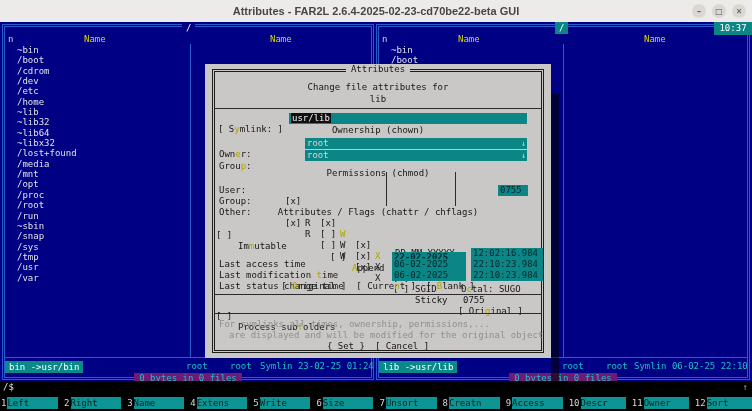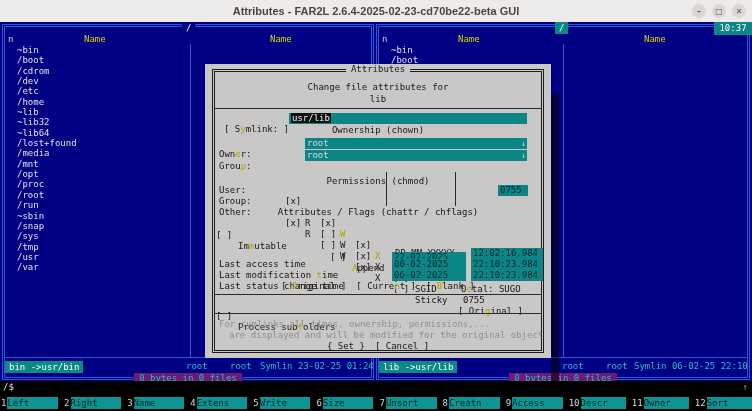--- a/index.html
+++ b/index.html
@@ -93,20 +93,21 @@
       <div class="filelist" id="left-files">
           <div class="filerow">~bin</div>
           <div class="filerow">/boot</div>
           <div class="filerow">/cdrom</div>
           <div class="filerow">/dev</div>
           <div class="filerow">/etc</div>
           <div class="filerow">/home</div>
           <div class="filerow">~lib</div>
           <div class="filerow">~lib32</div>
           <div class="filerow">~lib64</div>
+          <div class="filerow">~libx32</div>
           <div class="filerow">/lost+found</div>
           <div class="filerow">/media</div>
           <div class="filerow">/mnt</div>
           <div class="filerow">/opt</div>
           <div class="filerow">/proc</div>
           <div class="filerow">/root</div>
           <div class="filerow">/run</div>
           <div class="filerow">~sbin</div>
           <div class="filerow">/snap</div>
           <div class="filerow">/sys</div>
@@ -151,36 +152,36 @@
     <div class="shadow" style="left:551px;top:72px;width:8px;height:292px;"></div>
 
     <div class="dialog" style="top:42px;">
       <div class="dframe"></div>
       <div class="dseplabel" style="top:0;"><span>Attributes</span></div>
       <div class="drow dcenter" style="top:18px;">Change file attributes for</div>
       <div class="drow dcenter" style="top:30px;">lib</div>
       <div class="dsep" style="top:44px;"></div>
 
       <div class="drow" style="top:49px;">
-        <span class="abs" style="left:19px;">[ S<span class="hk">y</span>mlink: ]</span>
+        <span class="abs" style="left:13px;">[ S<span class="hk">y</span>mlink: ]</span>
         <span class="field" style="left:84px;top:0;width:234px;"><span class="sel">usr/lib</span></span>
       </div>
 
       <div class="dseplabel" style="top:61px;"><span>Ownership (chown)</span></div>
 
       <div class="drow" style="top:74px;">
         <span class="abs" style="left:14px;">Own<span class="hk">e</span>r:</span>
         <span class="field" style="left:100px;top:0;width:218px;"><span>root</span><span class="histarr">↓</span></span>
       </div>
       <div class="drow" style="top:86px;">
         <span class="abs" style="left:14px;">Grou<span class="hk">p</span>:</span>
         <span class="field" style="left:100px;top:0;width:218px;"><span>root</span><span class="histarr">↓</span></span>
       </div>
 
-      <div class="dseplabel" style="top:112px;"><span>Permissions (chmod)</span></div>
+      <div class="dseplabel" style="top:104px;"><span>Permissions (chmod)</span></div>
 
       <div class="vbar" style="left:181px;top:108px;height:34px;"></div>
       <div class="vbar" style="left:250px;top:108px;height:34px;"></div>
 
       <div class="drow" style="top:110px;padding-left:8px;">
         <span class="abs" style="left:14px;">User:</span>
         <span class="abs" style="left:80px;">[x]</span>
         <span class="abs" style="left:100px;"><span class="hk">R</span></span>
         <span class="abs" style="left:115px;">[x]</span>
         <span class="abs" style="left:135px;"><span class="hk">W</span></span>
@@ -224,21 +225,21 @@
         <span class="abs" style="left:125px;">[ ]</span>
         <span class="abs" style="left:147px;"><span class="hk">A</span>ppend</span>
       </div>
 
       <div class="drow" style="top:173px;">
         <span class="abs" style="left:190px;">DD-MM-YYYYY</span>
         <span class="abs" style="left:268px;">hh:mm:ss.ms</span>
       </div>
       <div class="drow" style="top:184px;">
         <span class="abs" style="left:14px;">Last access time</span>
-        <span class="field datefield" style="left:187px;top:4px;width:70px;"><span>22-02-2025</span></span>
+        <span class="field datefield" style="left:187px;top:4px;width:70px;font-weight:bold;"><span>22-02-2025</span></span>
         <span class="field datefield" style="left:266px;top:0;width:68px;"><span>12:02:16.984</span></span>
       </div>
       <div class="drow" style="top:195px;">
         <span class="abs" style="left:14px;">Last modification <span class="hk">t</span>ime</span>
         <span class="field datefield" style="left:187px;top:0;width:70px;"><span>06-02-2025</span></span>
         <span class="field datefield" style="left:266px;top:0;width:68px;"><span>22:10:23.984</span></span>
       </div>
       <div class="drow" style="top:206px;">
         <span class="abs" style="left:14px;">Last status change time</span>
         <span class="field datefield" style="left:187px;top:0;width:70px;"><span>06-02-2025</span></span>

